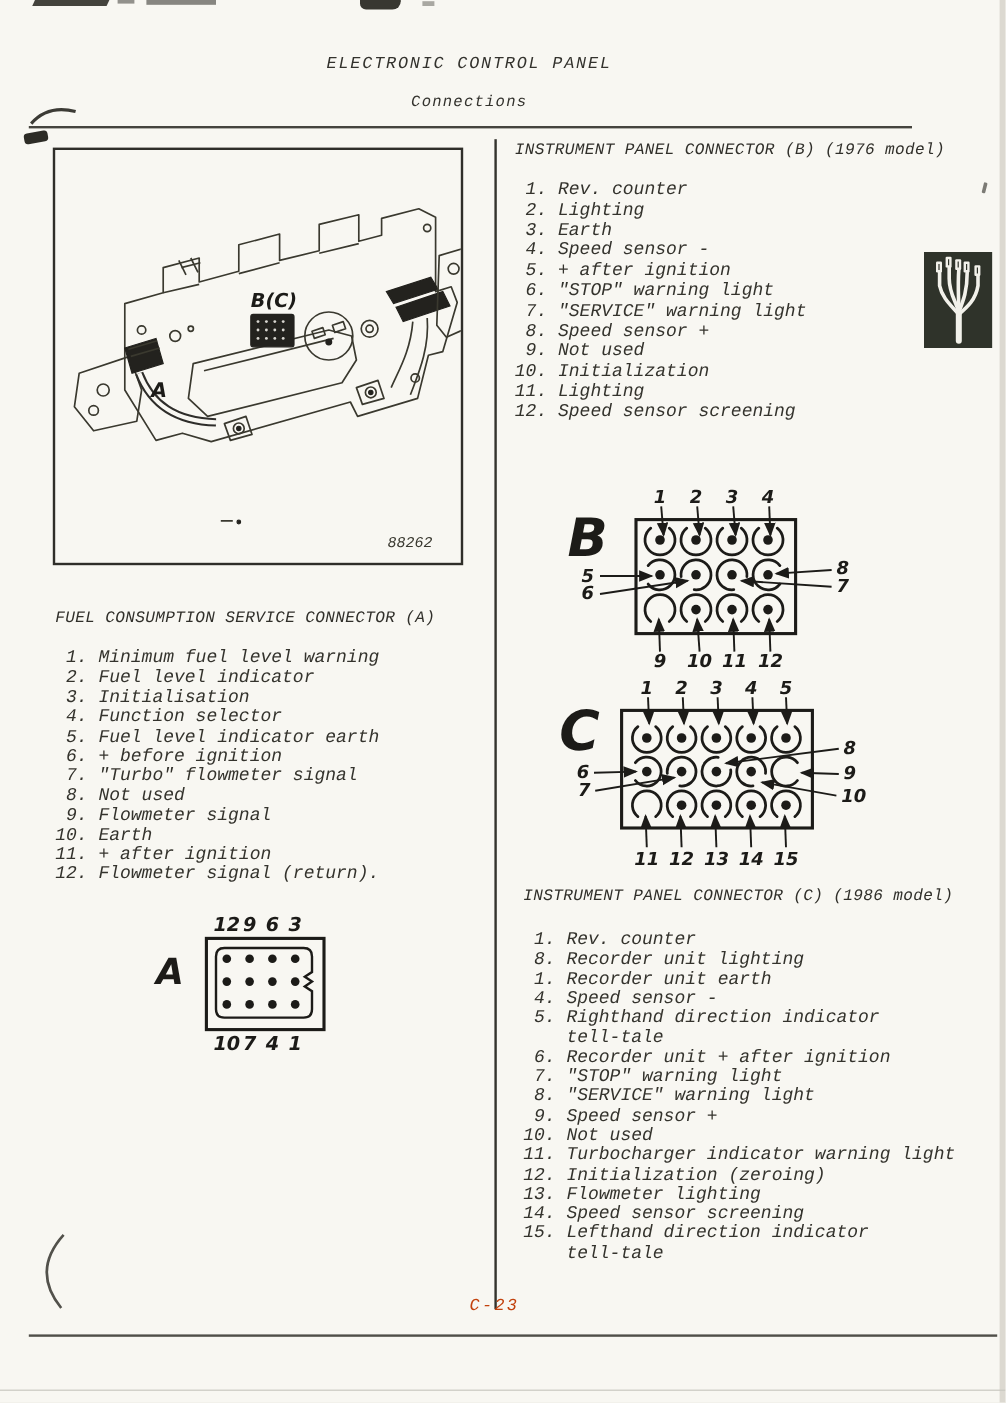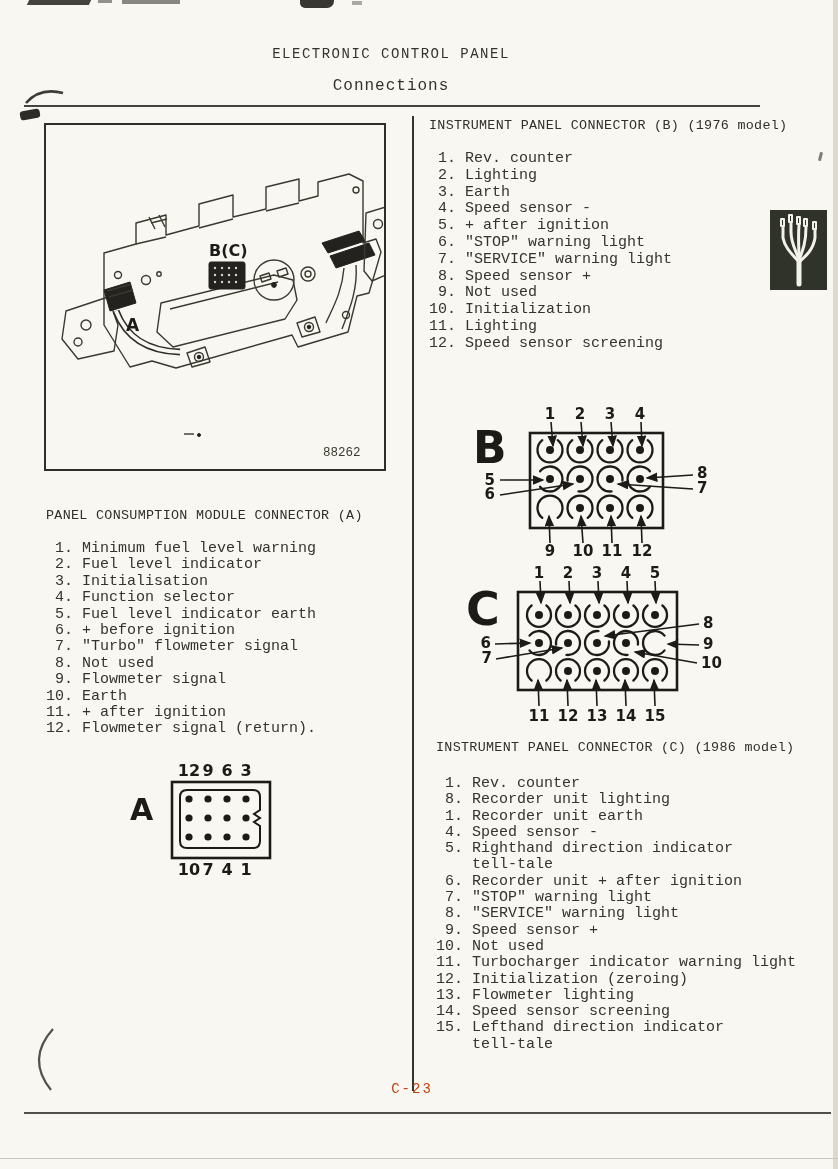--- a/index.html
+++ b/index.html
@@ -1,20 +1,20 @@
 <!DOCTYPE html>
 <html><head>
 <meta charset="utf-8">
 <style>
   html,body{margin:0;padding:0;background:#e8e6e0;}
   .page{position:relative;width:838px;height:1169px;background:#f8f7f2;
-        font-family:"Liberation Mono",monospace;color:#2e2d29;overflow:hidden;}
+        font-family:"Liberation Mono",monospace;color:#2e2d29;overflow:hidden;font-style:italic;}
   .abs{position:absolute;}
   .title{top:46px;left:0;width:782px;text-align:center;font-size:14px;letter-spacing:1.5px;color:#33322d;}
-  .subtitle{top:77px;left:0;width:782px;text-align:center;font-size:16px;letter-spacing:1px;color:#33322d;}
+  .subtitle{top:77px;left:0;width:782px;text-align:center;font-size:13px;letter-spacing:1px;color:#33322d;}
   .rule{background:#45443e;}
   .sec-h{font-size:13.4px;letter-spacing:.3px;white-space:pre;color:#302f2a;}
   .plist{font-size:15px;white-space:pre;color:#34332d;}
   .lh-a .pl-line{line-height:16.4px;}
   .lh-b .pl-line{line-height:16.8px;}
   .lh-c .pl-line{line-height:16.3px;}
   .fig-frame{left:44px;top:123px;width:342px;height:348px;border:2px solid #2f2e29;box-sizing:border-box;}
   svg text{font-family:"DejaVu Sans",sans-serif;font-weight:bold;fill:#1c1b18;}
   svg text.monotxt{font-family:"Liberation Mono",monospace;font-weight:normal;fill:#39382f;}
   .pin-ring{fill:none;stroke:#1c1b18;stroke-width:2.3;stroke-linecap:round;}
@@ -290,21 +290,21 @@
         <path d="M249,90 L218,89"></path>
         <path d="M247,108 L185,97"></path>
     </g>
   </svg>
 
   <div class="abs sec-h" style="left:436px;top:740px;">INSTRUMENT PANEL CONNECTOR (C) (1986 model)</div>
   <div class="abs plist lh-c" style="left:436px;top:776px;"><div class="pl-line"> 1. Rev. counter</div><div class="pl-line"> 8. Recorder unit lighting</div><div class="pl-line"> 1. Recorder unit earth</div><div class="pl-line"> 4. Speed sensor -</div><div class="pl-line"> 5. Righthand direction indicator
     tell-tale</div><div class="pl-line"> 6. Recorder unit + after ignition</div><div class="pl-line"> 7. "STOP" warning light</div><div class="pl-line"> 8. "SERVICE" warning light</div><div class="pl-line"> 9. Speed sensor +</div><div class="pl-line">10. Not used</div><div class="pl-line">11. Turbocharger indicator warning light</div><div class="pl-line">12. Initialization (zeroing)</div><div class="pl-line">13. Flowmeter lighting</div><div class="pl-line">14. Speed sensor screening</div><div class="pl-line">15. Lefthand direction indicator
     tell-tale</div></div>
 
-  <div class="abs sec-h" style="left:46px;top:508px;">PANEL CONSUMPTION MODULE CONNECTOR (A)</div>
+  <div class="abs sec-h" style="left:46px;top:508px;">FUEL CONSUMPTION SERVICE CONNECTOR (A)</div>
   <div class="abs plist lh-a" style="left:46px;top:541px;"><div class="pl-line"> 1. Minimum fuel level warning</div><div class="pl-line"> 2. Fuel level indicator</div><div class="pl-line"> 3. Initialisation</div><div class="pl-line"> 4. Function selector</div><div class="pl-line"> 5. Fuel level indicator earth</div><div class="pl-line"> 6. + before ignition</div><div class="pl-line"> 7. "Turbo" flowmeter signal</div><div class="pl-line"> 8. Not used</div><div class="pl-line"> 9. Flowmeter signal</div><div class="pl-line">10. Earth</div><div class="pl-line">11. + after ignition</div><div class="pl-line">12. Flowmeter signal (return).</div></div>
 
   <svg class="abs" style="left:108px;top:752px;" width="225" height="140" viewBox="0 0 225 140">
     <text x="22" y="68" font-size="30">A</text>
     <rect class="dbox" x="64" y="30" width="98" height="76" stroke-width="2.8"></rect>
     <path d="M79,38 H145 Q152,38 152,45 V58 L146,62 L152,66 L146,70 L152,74 V89 Q152,96 145,96 H79 Q72,96 72,89 V45 Q72,38 79,38 Z" fill="none" stroke="#1c1b18" stroke-width="2"></path>
     <g fill="#1c1b18">
       <circle cx="81" cy="47" r="3.6"></circle>
         <circle cx="100" cy="47" r="3.6"></circle>
         <circle cx="119" cy="47" r="3.6"></circle>

